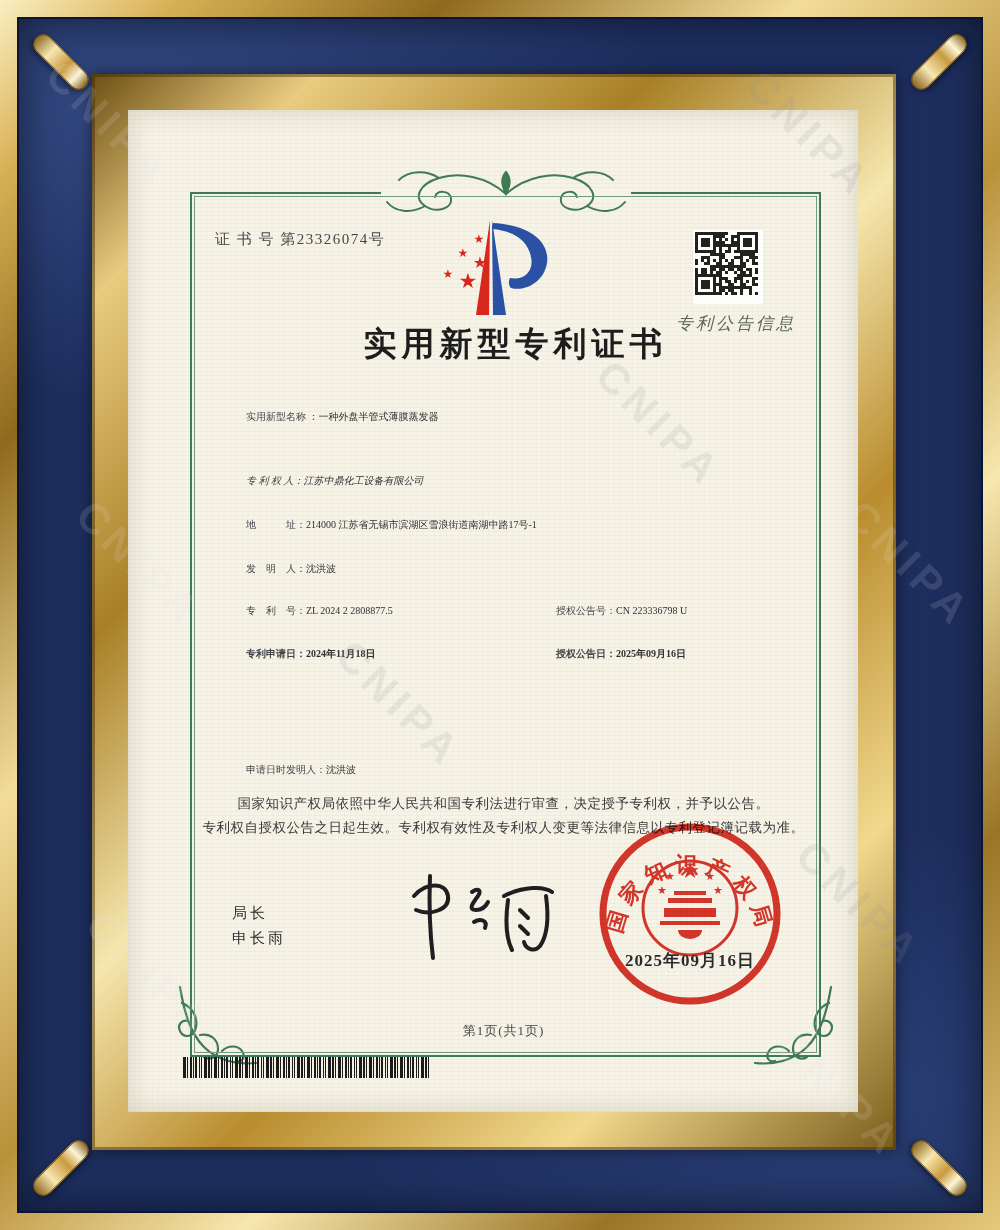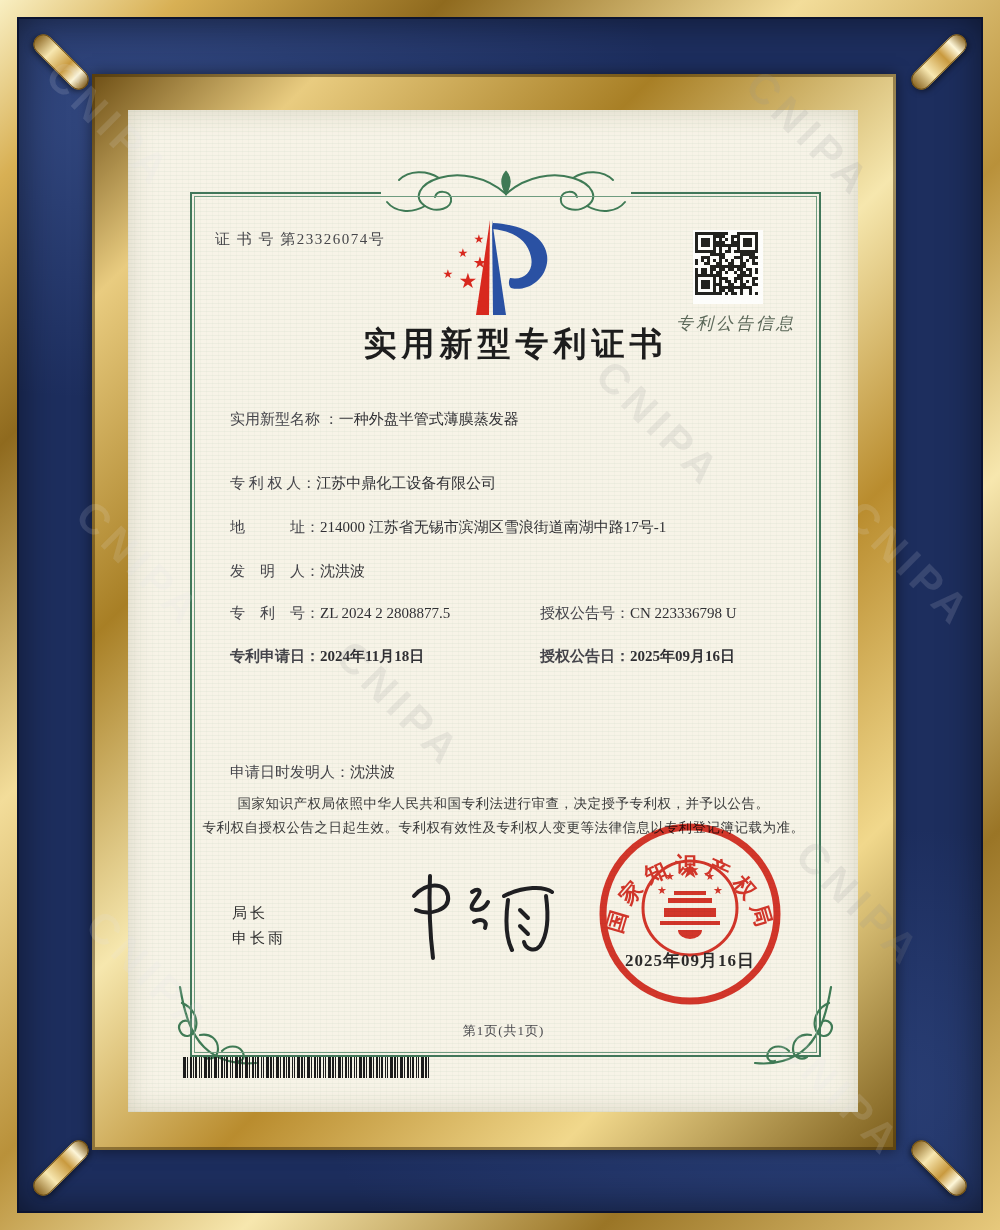--- a/index.html
+++ b/index.html
@@ -67,25 +67,25 @@
   .qr-wrap{position:absolute;left:548px;top:120px;width:104px;text-align:center;}
   .qr-code{display:inline-block;background:#fdfdfb;padding:2px;}
   .qr-caption{
     margin-top:8px;font-size:17px;letter-spacing:3px;color:#5c6859;
     font-style:italic;white-space:nowrap;
   }
   .title{
     position:absolute;left:62px;top:212px;width:627px;text-align:center;
     font-size:33px;font-weight:bold;letter-spacing:5px;color:#1d1d1d;margin-left:12px;
   }
-  .row{position:absolute;left:102px;font-size:15px;white-space:nowrap;}
+  .row{position:absolute;left:118px;font-size:10px;white-space:nowrap;}
   .row .lbl{color:#44444a;}
   .row .val{color:#303034;}
   .row .half-r{position:absolute;left:310px;top:0;white-space:nowrap;}
-  .r0{top:300px;} .r1{top:364px;} .r2{top:408px;} .r3{top:452px;}
+  .r0{top:300px;} .r1{top:364px;font-style:italic;} .r2{top:408px;} .r3{top:452px;}
   .r4{top:494px;} .r5{top:537px;font-weight:bold;} .r6{top:578px;} .r7{top:618px;margin-top:35px;}
   .notice{
     position:absolute;left:70px;top:682px;width:611px;text-align:center;
     font-size:13.5px;line-height:23.5px;color:#3a3a3a;letter-spacing:.5px;
   }
   .signer-title{position:absolute;left:104px;top:786px;font-size:15px;letter-spacing:3px;color:#2e2e2e;margin-top:8px;}
   .signer-name{position:absolute;left:104px;top:819px;font-size:15px;letter-spacing:3px;color:#2e2e2e;}
   .signature{position:absolute;left:272px;top:752px;width:160px;height:104px;}
   .seal{position:absolute;left:468px;top:710px;width:188px;height:188px;mix-blend-mode:multiply;opacity:.93;}
   .footer-page{

